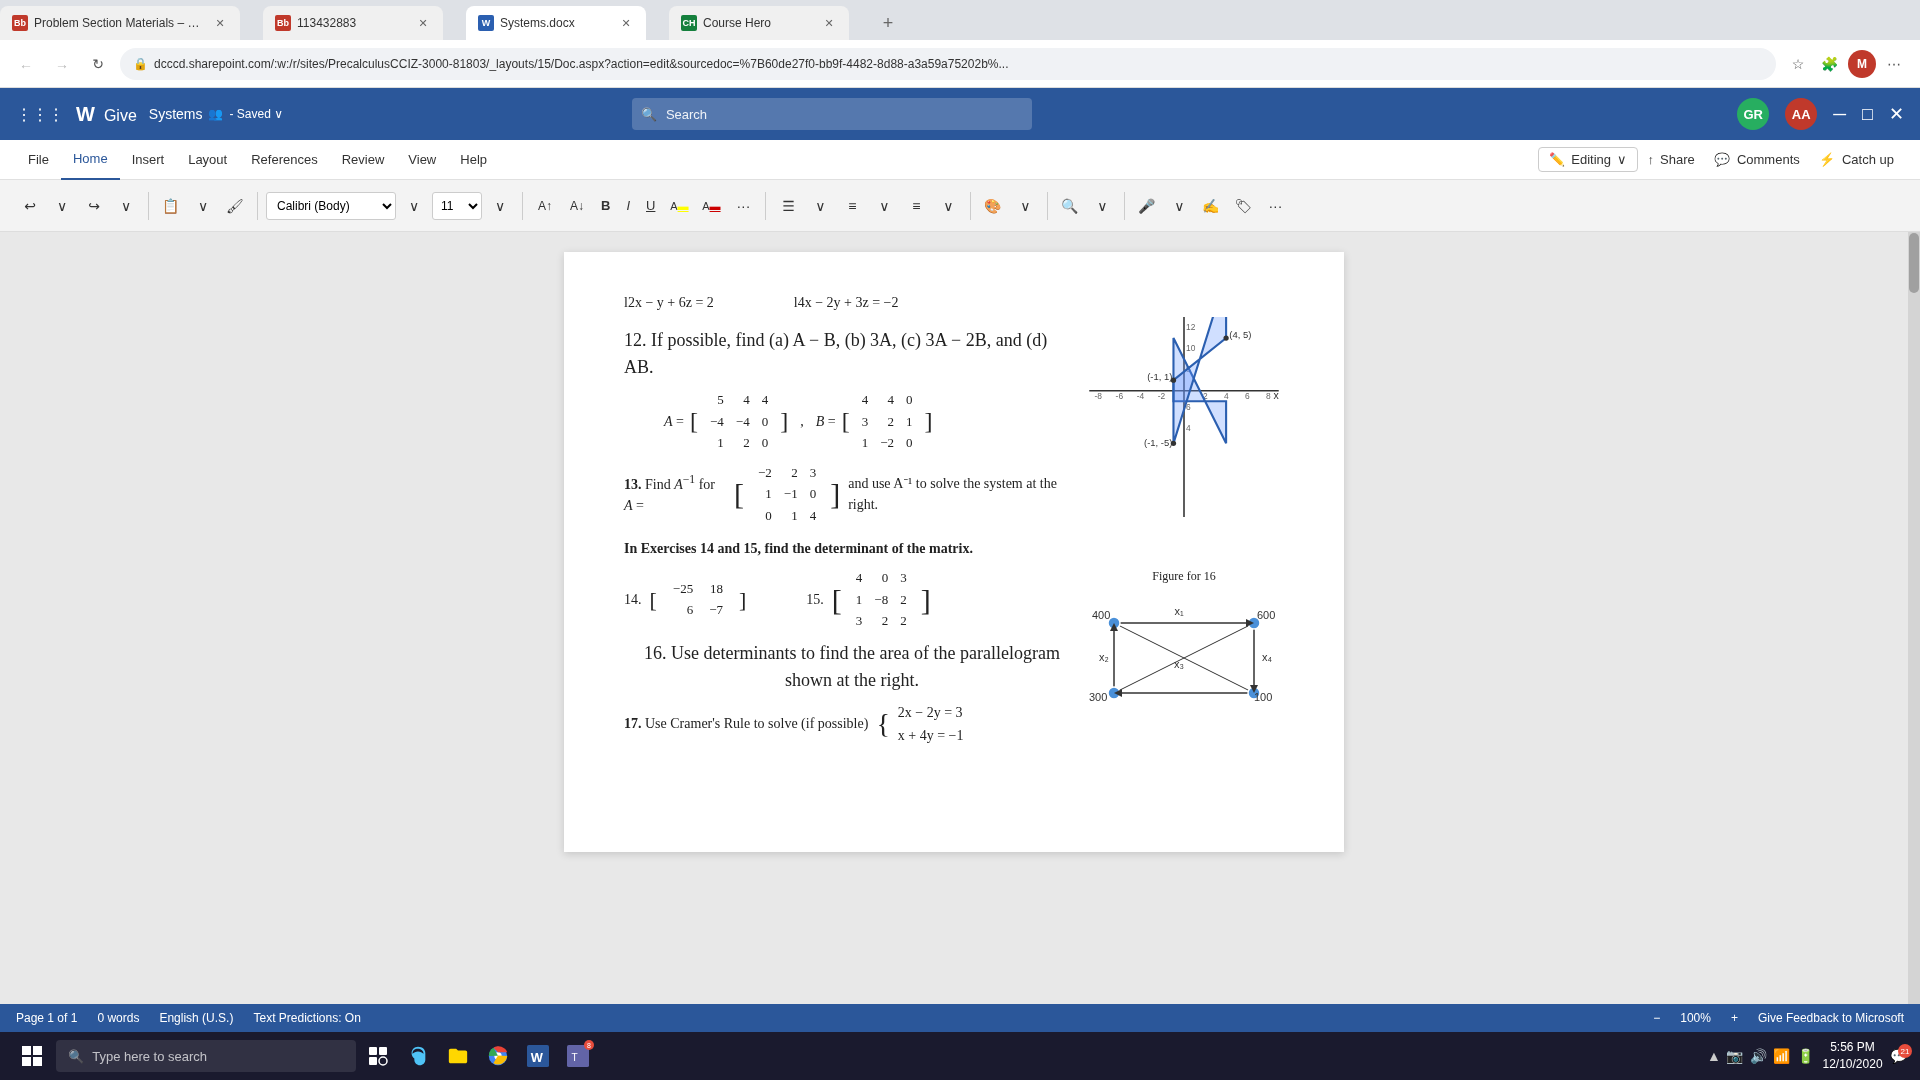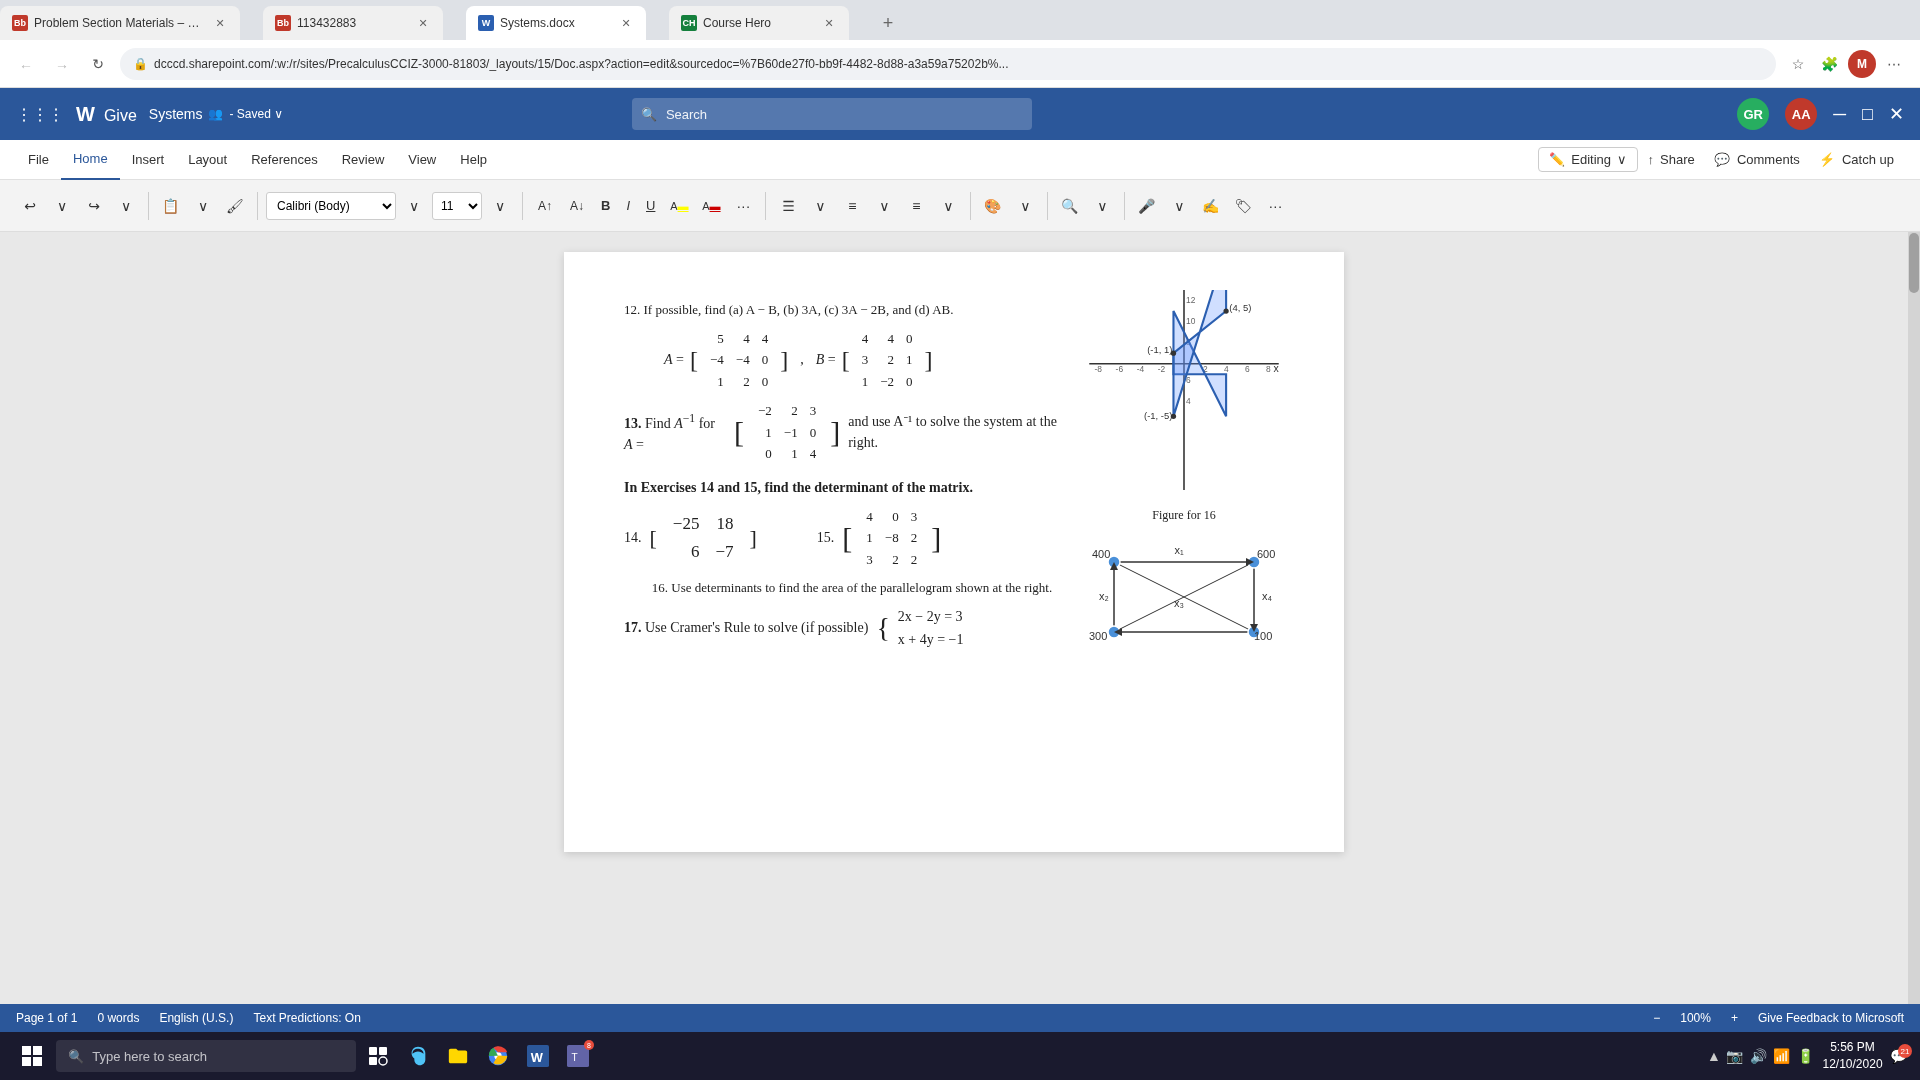--- a/index.html
+++ b/index.html
@@ -73,21 +73,21 @@
     .word-statusbar { background: #2b579a; height: 28px; display: flex; align-items: center; padding: 0 16px; color: #fff; font-size: 12px; gap: 20px; }
     .statusbar-right { margin-left: auto; display: flex; align-items: center; gap: 20px; }
 
     
     .taskbar { background: #1a1a2e; height: 48px; display: flex; align-items: center; padding: 0 12px; gap: 4px; position: relative; }
     .taskbar-start { width: 40px; height: 40px; display: flex; align-items: center; justify-content: center; cursor: pointer; }
     .taskbar-search { background: rgba(255,255,255,0.1); border-radius: 4px; height: 32px; display: flex; align-items: center; padding: 0 12px; gap: 8px; color: rgba(255,255,255,0.7); font-size: 13px; width: 300px; cursor: text; }
     .taskbar-icon { width: 36px; height: 36px; display: flex; align-items: center; justify-content: center; cursor: pointer; border-radius: 4px; }
     .taskbar-right { margin-left: auto; display: flex; align-items: center; gap: 8px; color: #fff; font-size: 12px; }
     .taskbar-time { text-align: center; line-height: 1.4; }
-    .doc-problem { margin: 8px 0; font-family: 'Times New Roman', serif; font-size: 13px; }
+    .doc-problem { margin: 8px 0; font-family: 'Times New Roman', serif; font-size: 18px; }
   </style>
 </head>
 <body>
 
 <div class="browser-frame">
 
   <div class="tab-bar">
     <div class="tab">
       <div class="tab-icon" style="background:#c0392b;display:flex;align-items:center;justify-content:center;color:#fff;font-size:9px;font-weight:bold;">Bb</div>
       <span class="tab-title">Problem Section Materials – 202...</span>
@@ -227,20 +227,24 @@
       <div class="ribbon-btn">∨</div>
       <div class="ribbon-btn">✍</div>
       <div class="ribbon-btn">🏷</div>
       <div class="ribbon-btn">···</div>
     </div>
 
     <div class="word-document-area">
       <div class="word-page-wrapper">
         <div class="word-page">
 
+          <div style="display:flex; gap: 80px; margin-bottom: 14px; font-family:'Times New Roman',serif; font-size:14px;">
+            <div>l2x − y + 6z = 2</div>
+            <div>l4x − 2y + 3z = −2</div>
+          </div>
 
           <div style="position:relative;">
 
             <div style="float:right; margin-left:20px; margin-top:-10px;">
               <svg width="200" height="200" viewBox="-9 -7 18 19" style="font-family:sans-serif;font-size:1.2px;">
 
                 <line x1="-9" y1="0" x2="9" y2="0" stroke="#333" stroke-width="0.15"></line>
                 <line x1="0" y1="-7" x2="0" y2="12" stroke="#333" stroke-width="0.15"></line>
 
                 <text x="8.5" y="0.8" font-size="1.0" fill="#333">x</text>
@@ -389,21 +393,21 @@
               <polygon points="30,100 38,96 38,104" fill="#333"></polygon>
               <polygon points="30,30 34,38 26,38" fill="#333"></polygon>
               <polygon points="170,100 166,92 174,92" fill="#333"></polygon>
             </svg>
           </div>
 
           <div style="display:flex; gap:60px; margin: 8px 0; font-family:'Times New Roman',serif; font-size:14px;">
             <div style="display:flex; align-items:center; gap:8px;">
               <span>14.</span>
               <span style="font-size:22px; font-weight:100;">[</span>
-              <table style="border-collapse:collapse; font-family:'Times New Roman',serif; font-size:17px;">
+              <table style="border-collapse:collapse; font-family:'Times New Roman',serif; font-size:13px;">
                 <tbody>
                     <tr>
                       <td style="padding:1px 8px; text-align:right;">−25</td>
                       <td style="padding:1px 8px; text-align:right;">18</td>
                     </tr>
                 <tr>
                       <td style="padding:1px 8px; text-align:right;">6</td>
                       <td style="padding:1px 8px; text-align:right;">−7</td>
                     </tr>
               </tbody>

